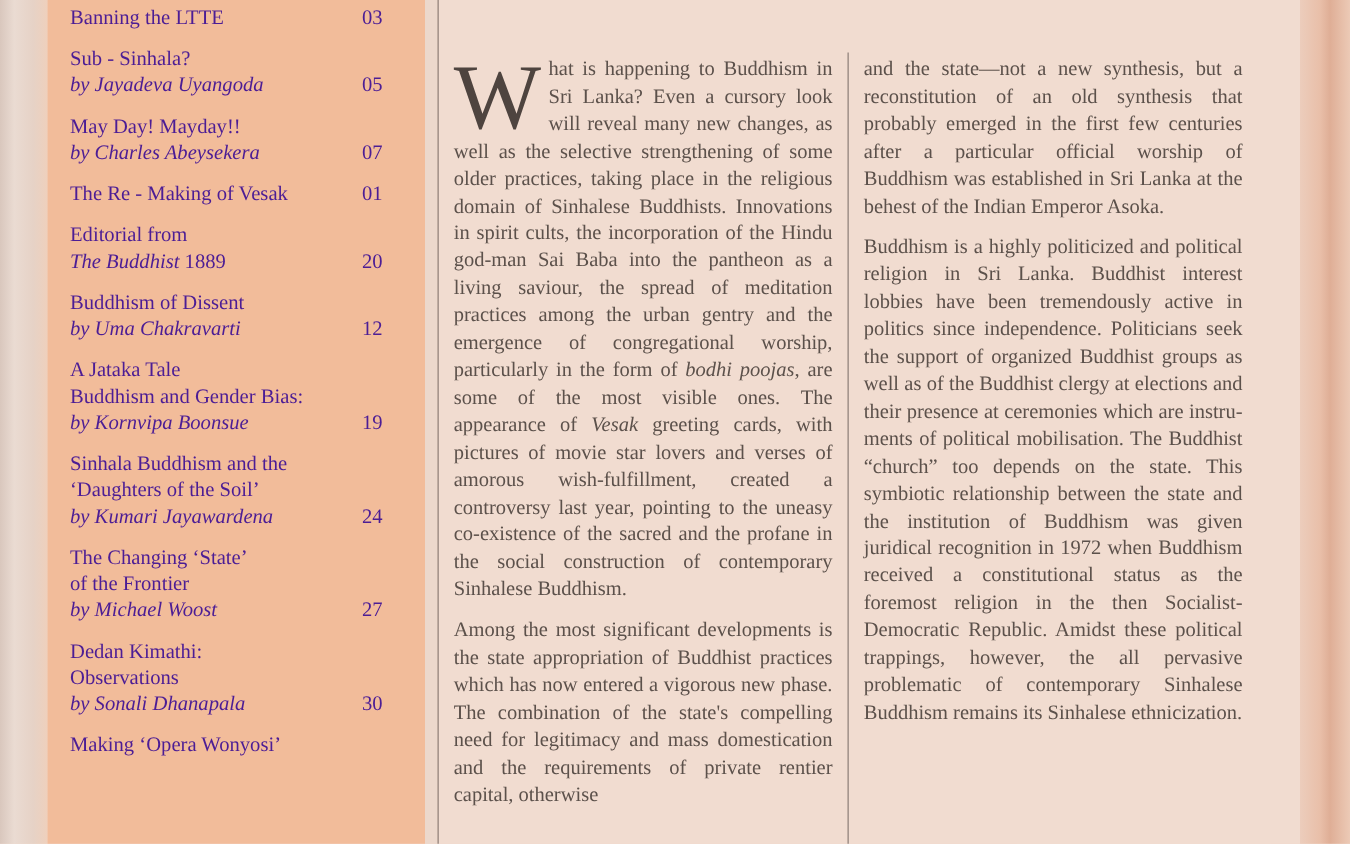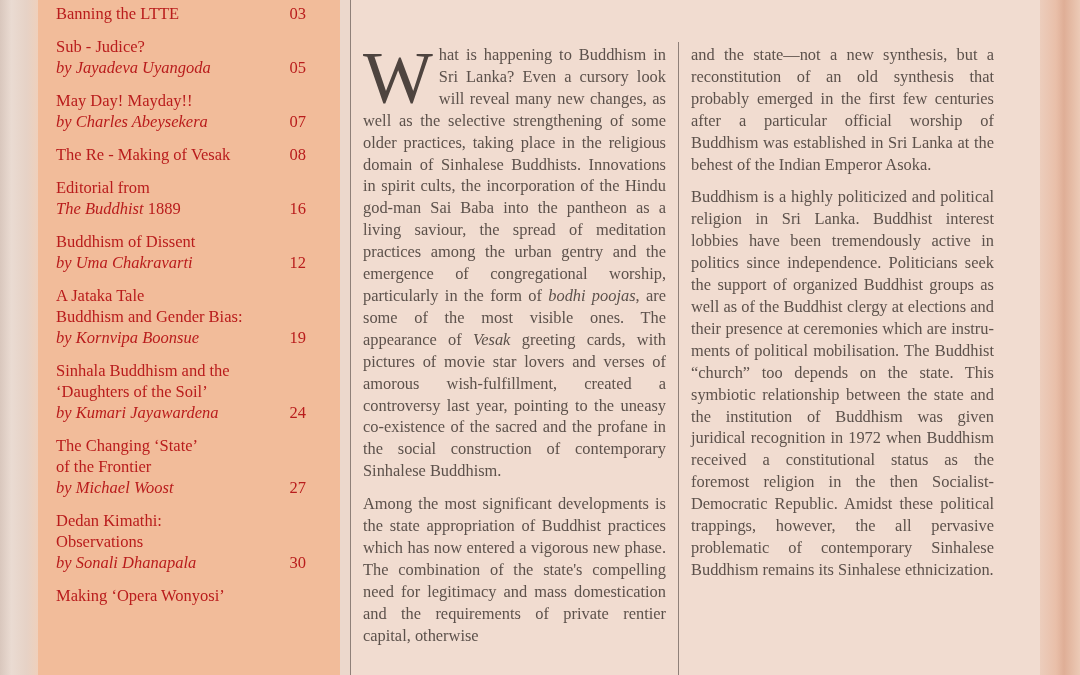--- a/index.html
+++ b/index.html
@@ -11,21 +11,21 @@
   }
   .page-edge {
     position:absolute; left:0; top:0; width:38px; height:675px;
     background:linear-gradient(90deg,#d9c7bd 0%,#eadbd2 30%,#e6d2c6 70%,#efd0bc 100%);
   }
   .toc {
     position:absolute; left:38px; top:0; width:302px; height:675px;
     background:#f2bc9a;
   }
   .toc-inner { position:absolute; left:18px; top:3px; width:270px; }
-  .toc-item { position:relative; margin-bottom:12px; font-size:16.5px; line-height:21px; color:#b91c1c; }
+  .toc-item { position:relative; margin-bottom:12px; font-size:16.5px; line-height:21px; color:#4c1d95; }
   .toc-item .title { display:block; }
   .toc-item .author { display:block; font-style:italic; }
   .toc-item .page { position:absolute; right:20px; bottom:0;margin-top:28px; }
   .gutter-gap { position:absolute; left:340px; top:0; width:10px; height:675px; background:#ecd8cc; }
   .rule-left { position:absolute; left:350px; top:0; width:1px; height:675px; background:#8f8079; }
   .body-bg { position:absolute; left:351px; top:0; width:689px; height:675px; background:#f1dcd0; }
   .rule-mid { position:absolute; left:678px; top:42px; width:1px; height:633px; background:#8f8079; }
   .right-edge {
     position:absolute; left:1040px; top:0; width:40px; height:675px;
     background:linear-gradient(90deg,#eccdbc 0%,#e9bfa9 40%,#dfae96 60%,#eccab6 100%);
@@ -49,37 +49,37 @@
 
 <div class="page-edge"></div>
 
 <div class="toc">
   <div class="toc-inner">
     <div class="toc-item">
       <span class="title">Banning the LTTE</span>
       <span class="page">03</span>
     </div>
     <div class="toc-item">
-      <span class="title">Sub - Judice?</span>
+      <span class="title">Sub - Sinhala?</span>
       <span class="author">by Jayadeva Uyangoda</span>
       <span class="page">05</span>
     </div>
     <div class="toc-item">
       <span class="title">May Day! Mayday!!</span>
       <span class="author">by Charles Abeysekera</span>
       <span class="page">07</span>
     </div>
     <div class="toc-item">
       <span class="title">The Re - Making of Vesak</span>
-      <span class="page">08</span>
+      <span class="page">01</span>
     </div>
     <div class="toc-item">
       <span class="title">Editorial from</span>
       <span class="title"><em>The Buddhist</em><span> 1889</span></span>
-      <span class="page">16</span>
+      <span class="page">20</span>
     </div>
     <div class="toc-item">
       <span class="title">Buddhism of Dissent</span>
       <span class="author">by Uma Chakravarti</span>
       <span class="page">12</span>
     </div>
     <div class="toc-item">
       <span class="title">A Jataka Tale</span>
       <span class="title">Buddhism and Gender Bias:</span>
       <span class="author">by Kornvipa Boonsue</span>

